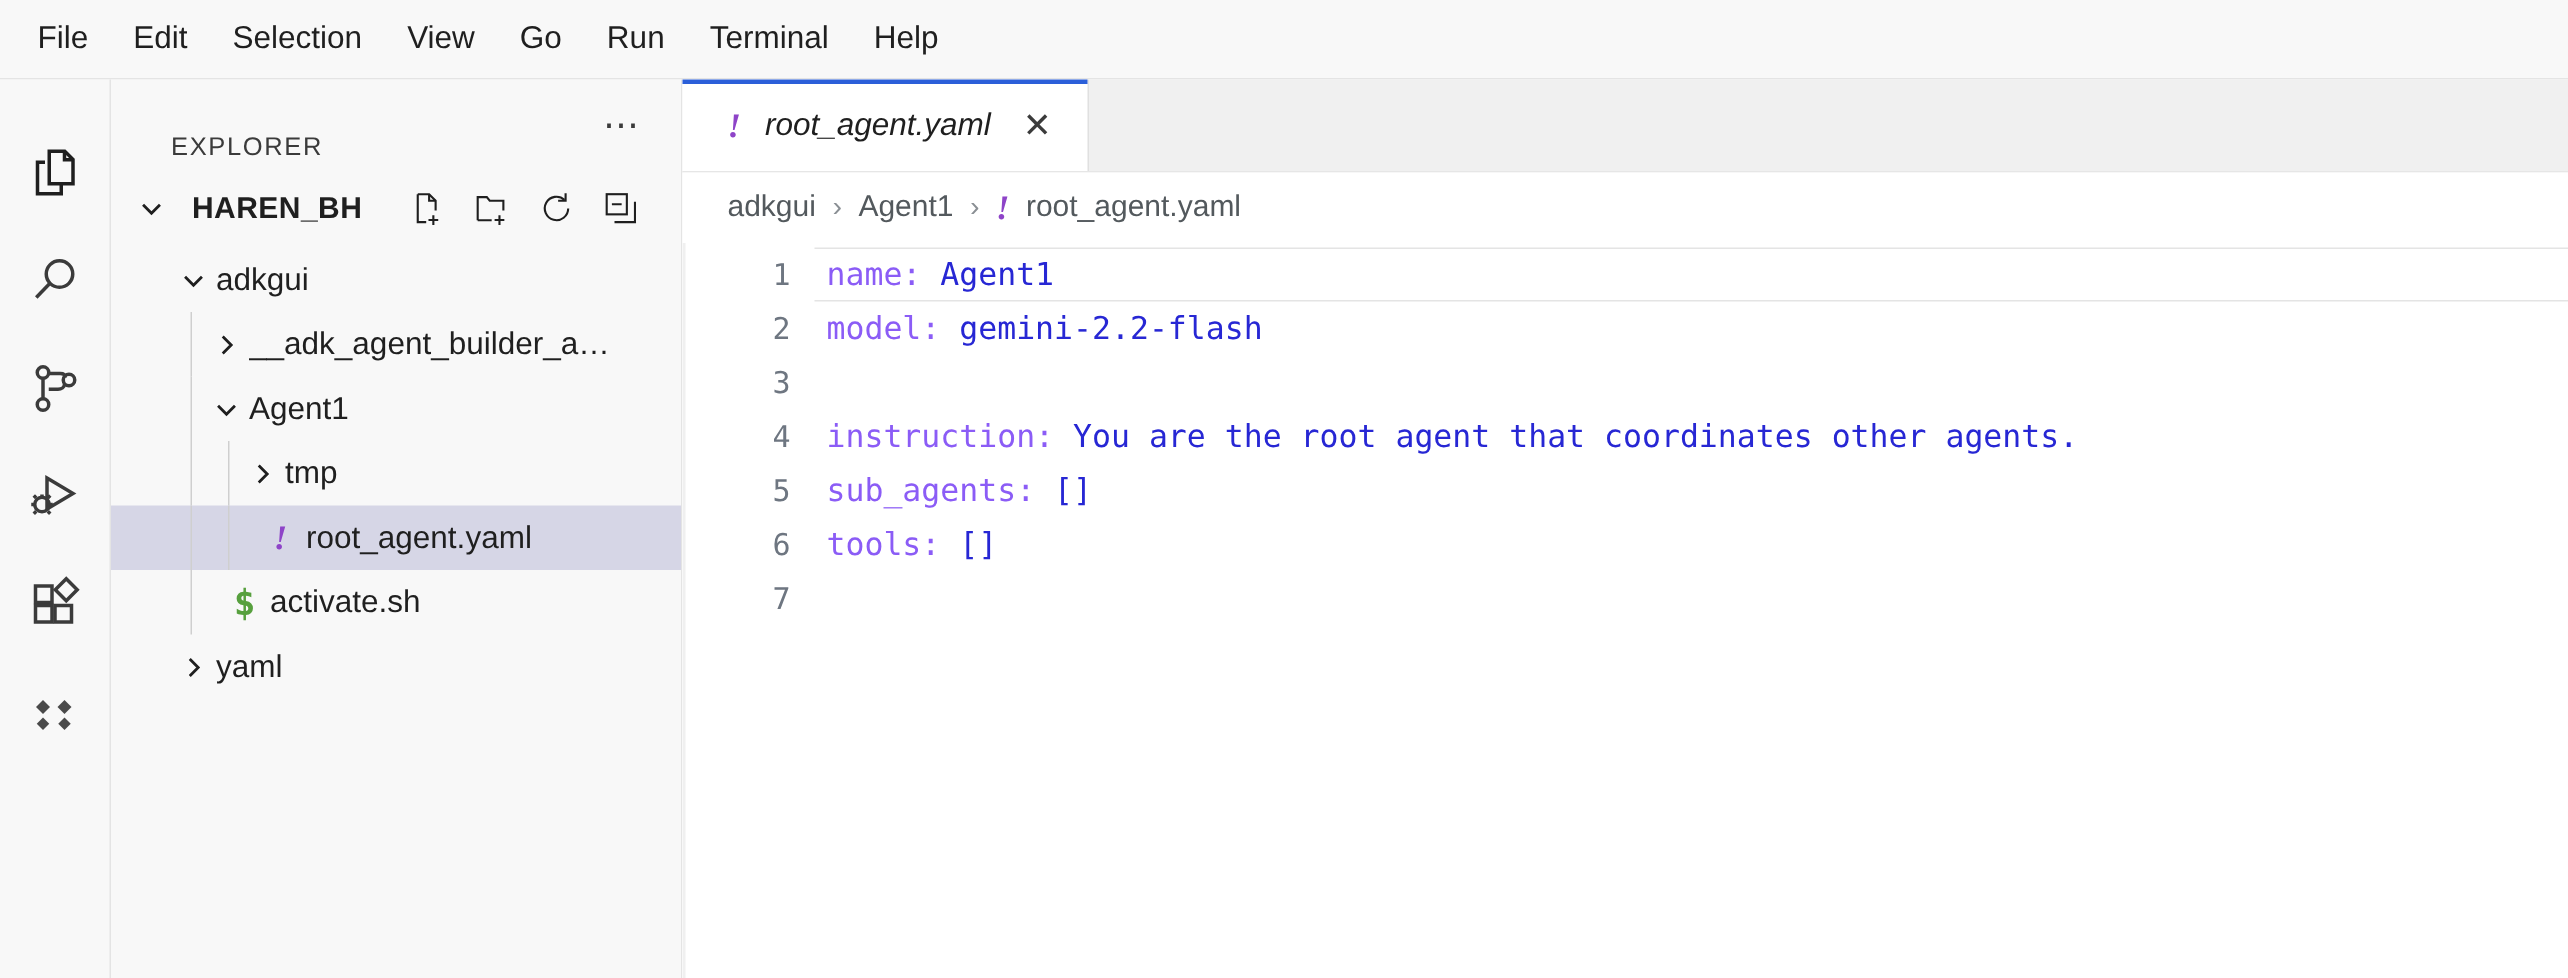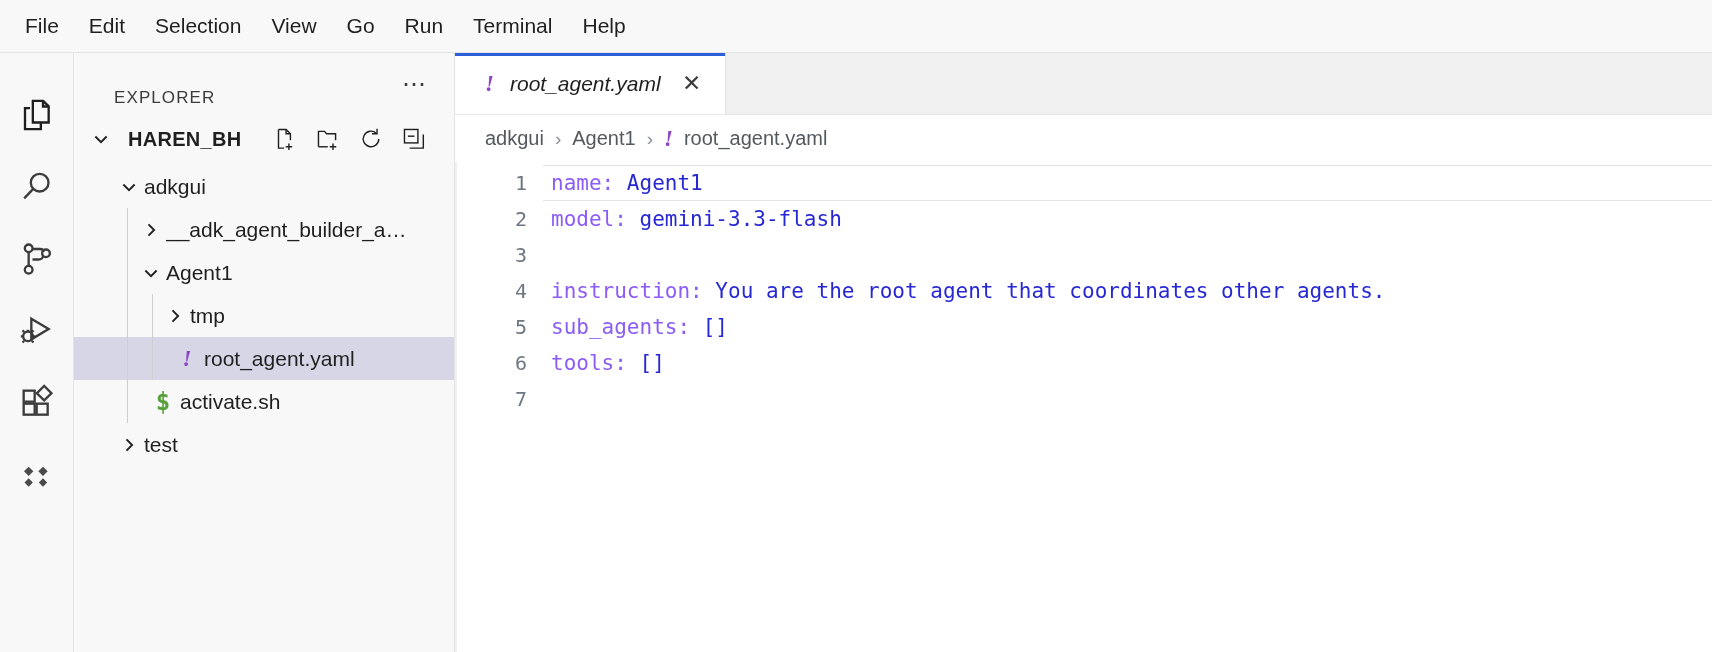--- a/index.html
+++ b/index.html
@@ -363,21 +363,21 @@
           <span class="label">activate.sh</span>
         </div>
 
         <div class="row">
           <span class="indent" style="width:40px"></span>
           <span class="twisty">
             <svg width="20" height="20" viewBox="0 0 16 16" fill="none" stroke="#1f1f1f" stroke-width="1.5">
                 <path d="M6 3.5L10.5 8 6 12.5"></path>
               </svg>
           </span>
-          <span class="label">test</span>
+          <span class="label">yaml</span>
         </div>
 
 
       </div>
     </div>
 
     <div class="editor">
 
       <div class="tabbar">
         <div class="tab active">
@@ -400,21 +400,21 @@
       <div class="code">
         <div class="code-scroll-left"></div>
 
         <div class="cline current">
           <span class="lnum">1</span>
           <span class="ctext"><span class="k">name:</span><span class="v"> Agent1</span></span>
         </div>
 
         <div class="cline">
           <span class="lnum">2</span>
-          <span class="ctext"><span class="k">model:</span><span class="v"> gemini-3.3-flash</span></span>
+          <span class="ctext"><span class="k">model:</span><span class="v"> gemini-2.2-flash</span></span>
         </div>
 
         <div class="cline">
           <span class="lnum">3</span>
         </div>
 
         <div class="cline">
           <span class="lnum">4</span>
           <span class="ctext"><span class="k">instruction:</span><span class="v"> You are the root agent that coordinates other agents.</span></span>
         </div>

